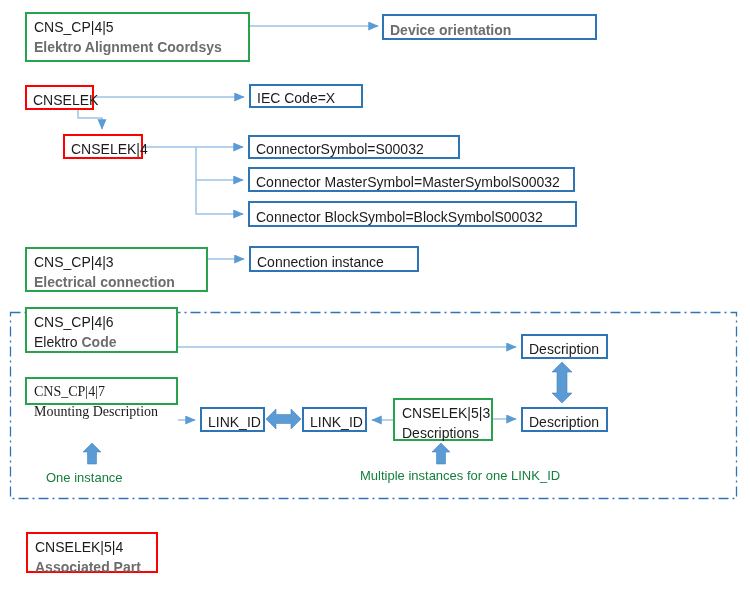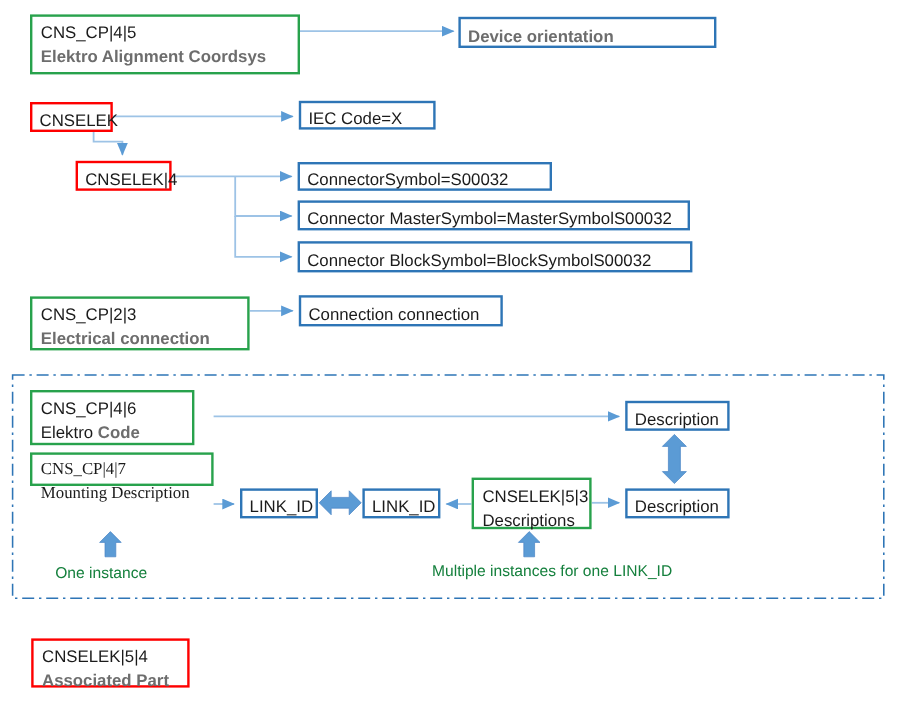--- a/index.html
+++ b/index.html
@@ -100,29 +100,29 @@
 
   <div class="box b-blue single" style="left:248px;top:167px;width:327px;height:25px;">
     <span>Connector MasterSymbol=MasterSymbolS00032</span>
   </div>
 
   <div class="box b-blue single" style="left:248px;top:201px;width:329px;height:26px;">
     <span>Connector BlockSymbol=BlockSymbolS00032</span>
   </div>
 
   <div class="box b-green two" style="left:25px;top:247px;width:183px;height:45px;">
-    <div>CNS_CP|2|3</div>
+    <div>CNS_CP|4|3</div>
     <div class="l2-graybold">Electrical connection</div>
   </div>
 
   <div class="box b-blue single" style="left:249px;top:246px;width:170px;height:26px;">
-    <span>Connection connection</span>
+    <span>Connection instance</span>
   </div>
 
-  <div class="box b-green two" style="left:25px;top:325px;width:137px;height:46px;">
+  <div class="box b-green two" style="left:25px;top:307px;width:153px;height:46px;">
     <div>CNS_CP|4|6</div>
     <div><span class="l2-dark">Elektro </span><span class="l2-graybold">Code</span></div>
   </div>
 
   <div class="box b-blue single" style="left:521px;top:334px;width:87px;height:25px;">
     <span>Description</span>
   </div>
 
   <div class="box b-green two" style="left:25px;top:377px;width:153px;height:28px;font-family:Liberation Serif, serif;">
     <div>CNS_CP|4|7</div>

